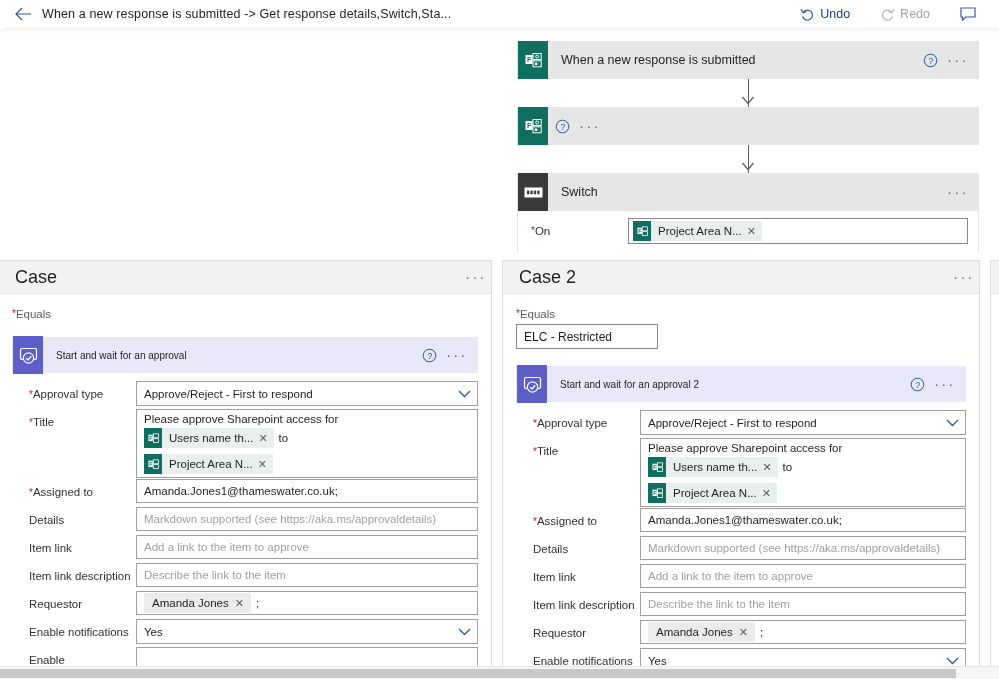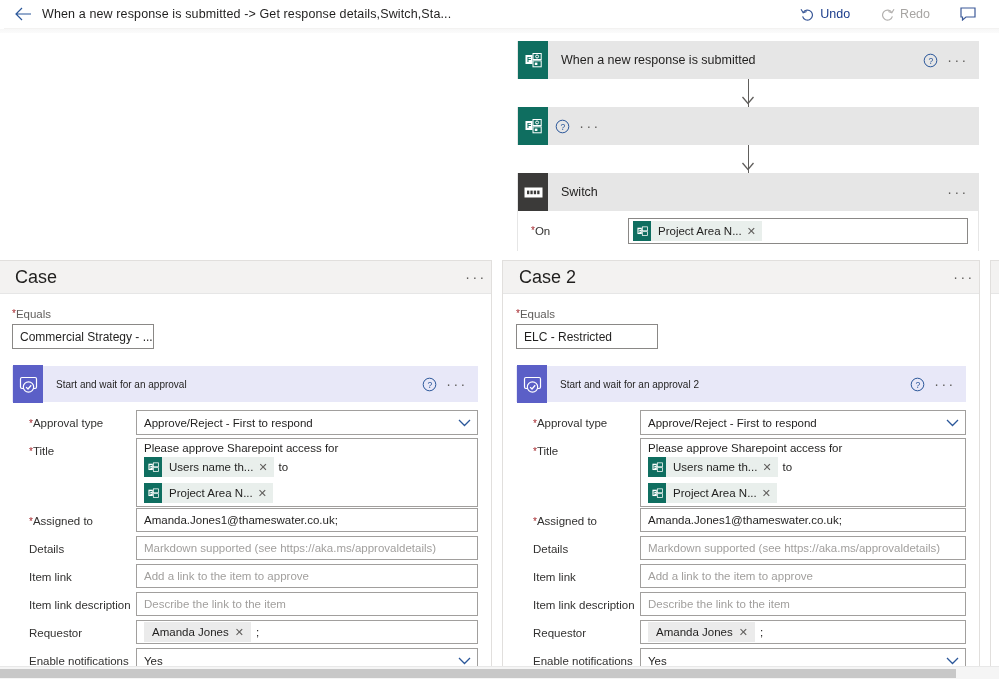--- a/index.html
+++ b/index.html
@@ -420,21 +420,20 @@
 
   <div class="case-panel" id="case1">
     <div class="case-header">
       <span class="case-title">Case</span>
       <span class="ellipsis">···</span>
     </div>
     <div class="case-body">
       <div class="equals-label">
         <span class="req-star">*</span><span>Equals</span>
       </div>
-      <div class="equals-input">Commercial Strategy - ...</div>
 
       <div class="approval-card">
         <div class="card-icon">
           <div class="ico-sq ico-approval">
             <svg width="19" height="17" viewBox="0 0 19 17">
               <rect x="1.5" y="1.5" width="16" height="11" rx="1.4" fill="none" stroke="#ffffff" stroke-width="1.2"></rect>
               <circle cx="9.5" cy="11" r="5.2" fill="#5b5fc7" stroke="#ffffff" stroke-width="1.2"></circle>
               <path d="M7.1 11.1 L9 13 L12.2 9.3" fill="none" stroke="#ffffff" stroke-width="1.3"></path>
             </svg>
           </div>

